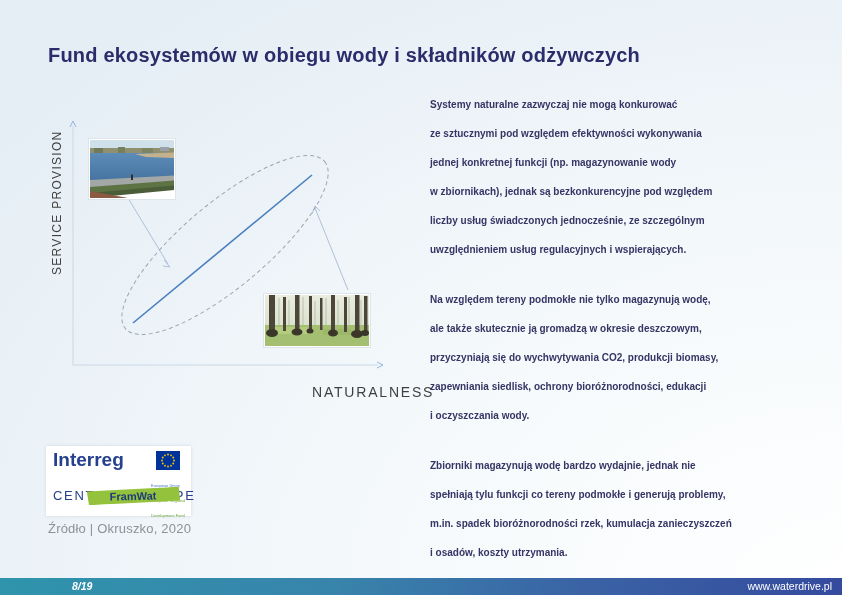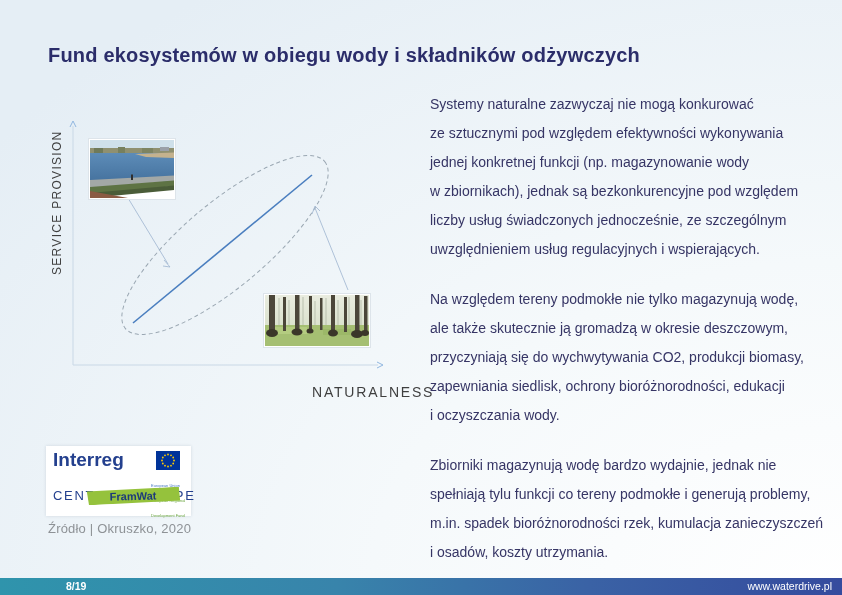--- a/index.html
+++ b/index.html
@@ -9,21 +9,21 @@
     background:radial-gradient(140% 140% at 100% 100%, #ffffff 0%, #f5f9fb 40%, #e5eef5 90%);
   }
   .title{
     position:absolute;left:48px;top:44px;
     font-size:20px;font-weight:700;color:#2b2d6a;letter-spacing:.2px;
   }
   
   .textcol{position:absolute;left:430px;top:90px;width:405px;}
   .textcol p{
     margin:0 0 21px 0;white-space:pre;
-    font-size:14px;line-height:29px;color:#363565;
+    font-size:10px;line-height:29px;color:#363565;font-weight:bold;
   }
   
   .diagram{position:absolute;left:48px;top:118px;width:352px;height:286px;}
   .yaxis-label{
     position:absolute;left:50px;top:125px;height:150px;
     writing-mode:vertical-rl;transform:rotate(180deg);
     font-size:12px;letter-spacing:1.3px;color:#3f3f3f;white-space:nowrap;
   }
   .xaxis-label{
     position:absolute;left:312px;top:384px;
@@ -52,22 +52,22 @@
   .source{
     position:absolute;left:48px;top:521px;
     font-size:13px;color:#8e9296;letter-spacing:.2px;
   }
   
   .footer{
     position:absolute;left:0;bottom:0;width:842px;height:17px;
     background:linear-gradient(90deg,#2f94ac 0%,#3884ab 40%,#3a62a5 70%,#354b9e 100%);
   }
   .footer .page{
-    position:absolute;left:66px;top:0;line-height:17px;
-    font-size:10.5px;font-weight:700;color:#ffffff;
+    position:absolute;left:72px;top:0;line-height:17px;
+    font-size:10.5px;font-weight:700;color:#ffffff;font-style:italic;
   }
   .footer .url{
     position:absolute;right:10px;top:0;line-height:17px;
     font-size:10.5px;color:#ffffff;
   }
 </style>
 </head>
 <body>
 
 <div class="slide">

